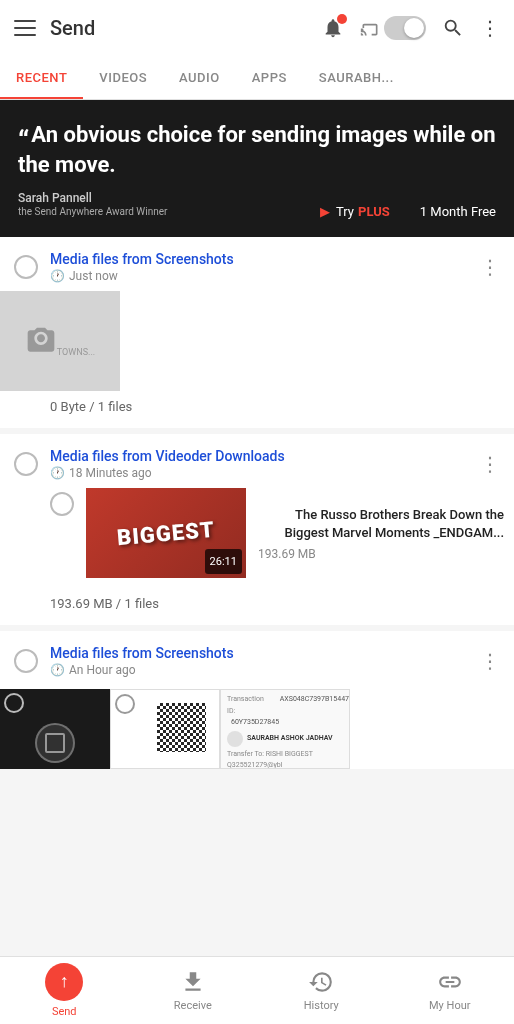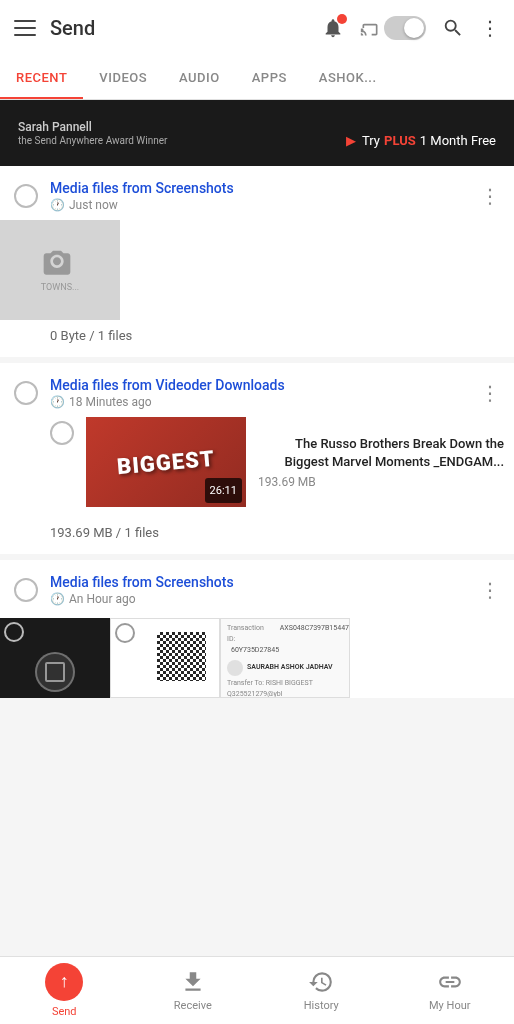--- a/index.html
+++ b/index.html
@@ -162,21 +162,21 @@
     .banner-cta {
       display: flex;
       align-items: center;
       gap: 4px;
       font-size: 13px;
       color: #fff;
       cursor: pointer;
     }
     .banner-try { color: #fff; font-weight: 400; }
     .banner-plus { color: #f44336; font-weight: 700; }
-    .banner-free { color: #fff; }
+    .banner-free { color: #fff; margin-left: 26px; }
     .banner-arrow { color: #f44336; margin-right: 2px; }
 
     
     .content { background: #f5f5f5; }
 
     
     .media-group {
       background: #fff;
       margin-bottom: 6px;
     }
@@ -240,22 +240,21 @@
     .thumb-loading {
       width: 100%;
       height: 100%;
       background: #d4d4d4;
       display: flex;
       align-items: center;
       justify-content: center;
     }
     .thumb-icon-wrap {
       display: flex;
-      flex-direction: column;
-      align-items: flex-start;
+      align-items: flex-end;
       justify-content: center;
     }
     .thumb-label {
       font-size: 9px;
       color: #999;
       margin-top: 2px;
       text-align: center;
     }
     .group-footer {
       padding: 8px 14px 14px 50px;
@@ -410,24 +409,25 @@
 
       <div class="more-icon">⋮</div>
     </div>
   </div>
 
   <div class="tabs">
     <div class="tab active">RECENT</div>
     <div class="tab">VIDEOS</div>
     <div class="tab">AUDIO</div>
     <div class="tab">APPS</div>
-    <div class="tab">ASHOK...</div>
+    <div class="tab">SAURABH...</div>
   </div>
 
   <div class="banner">
+    <div class="banner-quote">An obvious choice for sending images while on the move.</div>
     <div class="banner-footer">
       <div>
         <div class="banner-author-name">Sarah Pannell</div>
         <div class="banner-author">the Send Anywhere Award Winner</div>
       </div>
       <div class="banner-cta">
         <span class="banner-arrow">▶</span>
         <span class="banner-try">Try </span>
           <span class="banner-plus">PLUS</span>
           <span class="banner-free"> 1 Month Free</span>

